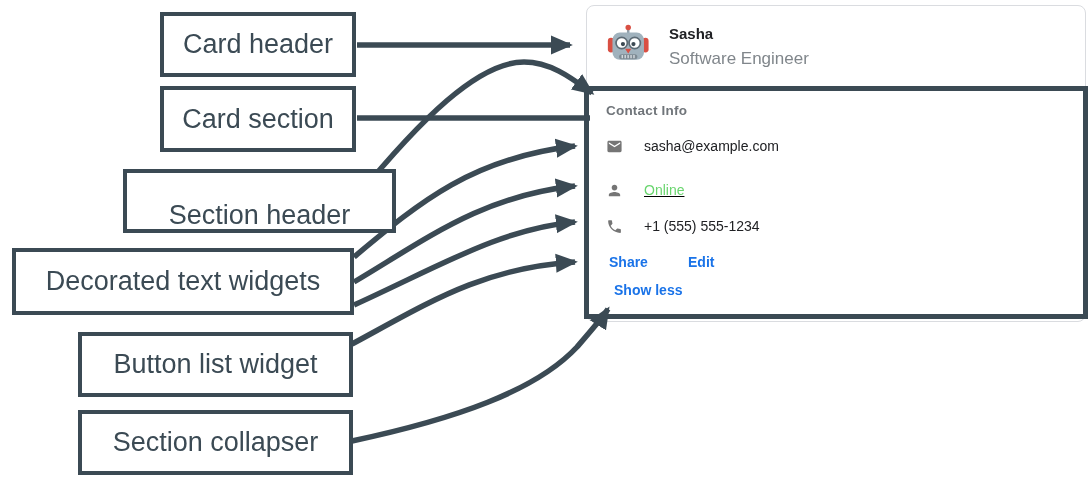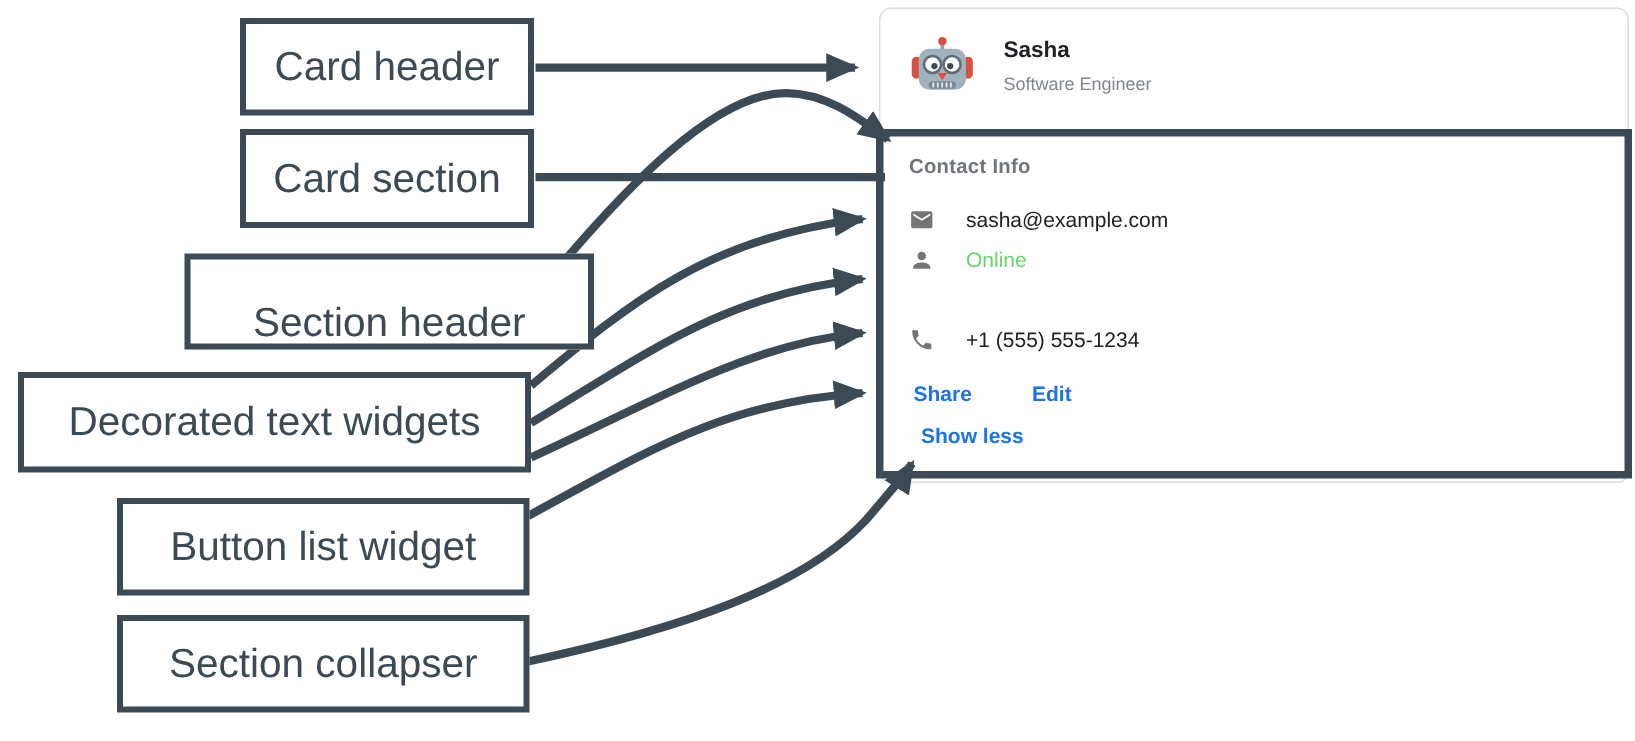--- a/index.html
+++ b/index.html
@@ -27,29 +27,29 @@
   svg.arrows{position:absolute;left:0;top:0;z-index:4;pointer-events:none;}
 
   
   .card{
     position:absolute;left:586px;top:5px;width:500px;height:317px;
     background:#fff;border:1px solid var(--card-border);border-radius:8px;z-index:2;
   }
   .card-header{position:absolute;left:0;top:0;width:100%;height:82px;}
   .avatar{position:absolute;left:20px;top:16px;width:42px;height:42px;}
   .hdr-name{position:absolute;left:82px;top:19px;font-size:15px;font-weight:600;color:var(--text-dark);}
-  .hdr-sub{position:absolute;left:82px;top:43px;font-size:12px;color:var(--text-gray);}
+  .hdr-sub{position:absolute;left:82px;top:43px;font-size:17px;color:var(--text-gray);}
 
   .section-title{position:absolute;left:19px;top:97px;font-size:13.5px;font-weight:bold;color:var(--title-gray);letter-spacing:.2px;}
   .widget-row{position:absolute;left:19px;height:24px;display:flex;align-items:center;gap:21px;}
   .widget-row .w-icon{width:17px;height:17px;flex:0 0 17px;display:flex;align-items:center;justify-content:center;}
   .widget-row .w-text{font-size:14px;color:var(--text-dark);}
   .widget-row .w-text.green{color:var(--green);}
   .row-email{top:128px;}
-  .row-status{top:155px;}
+  .row-status{top:172px;text-decoration:underline;}
   .row-phone{top:208px;text-align:center;}
 
   .btn-text{position:absolute;top:248px;font-size:14px;font-weight:600;color:var(--blue);cursor:pointer;}
   .btn-share{left:22px;text-align:center;}
   .btn-edit{left:101px;}
   .collapser{position:absolute;left:27px;top:276px;font-size:14px;font-weight:600;color:var(--blue);cursor:pointer;}
 
   
   .section-outline{
     position:absolute;left:584px;top:86px;width:504px;height:233px;

